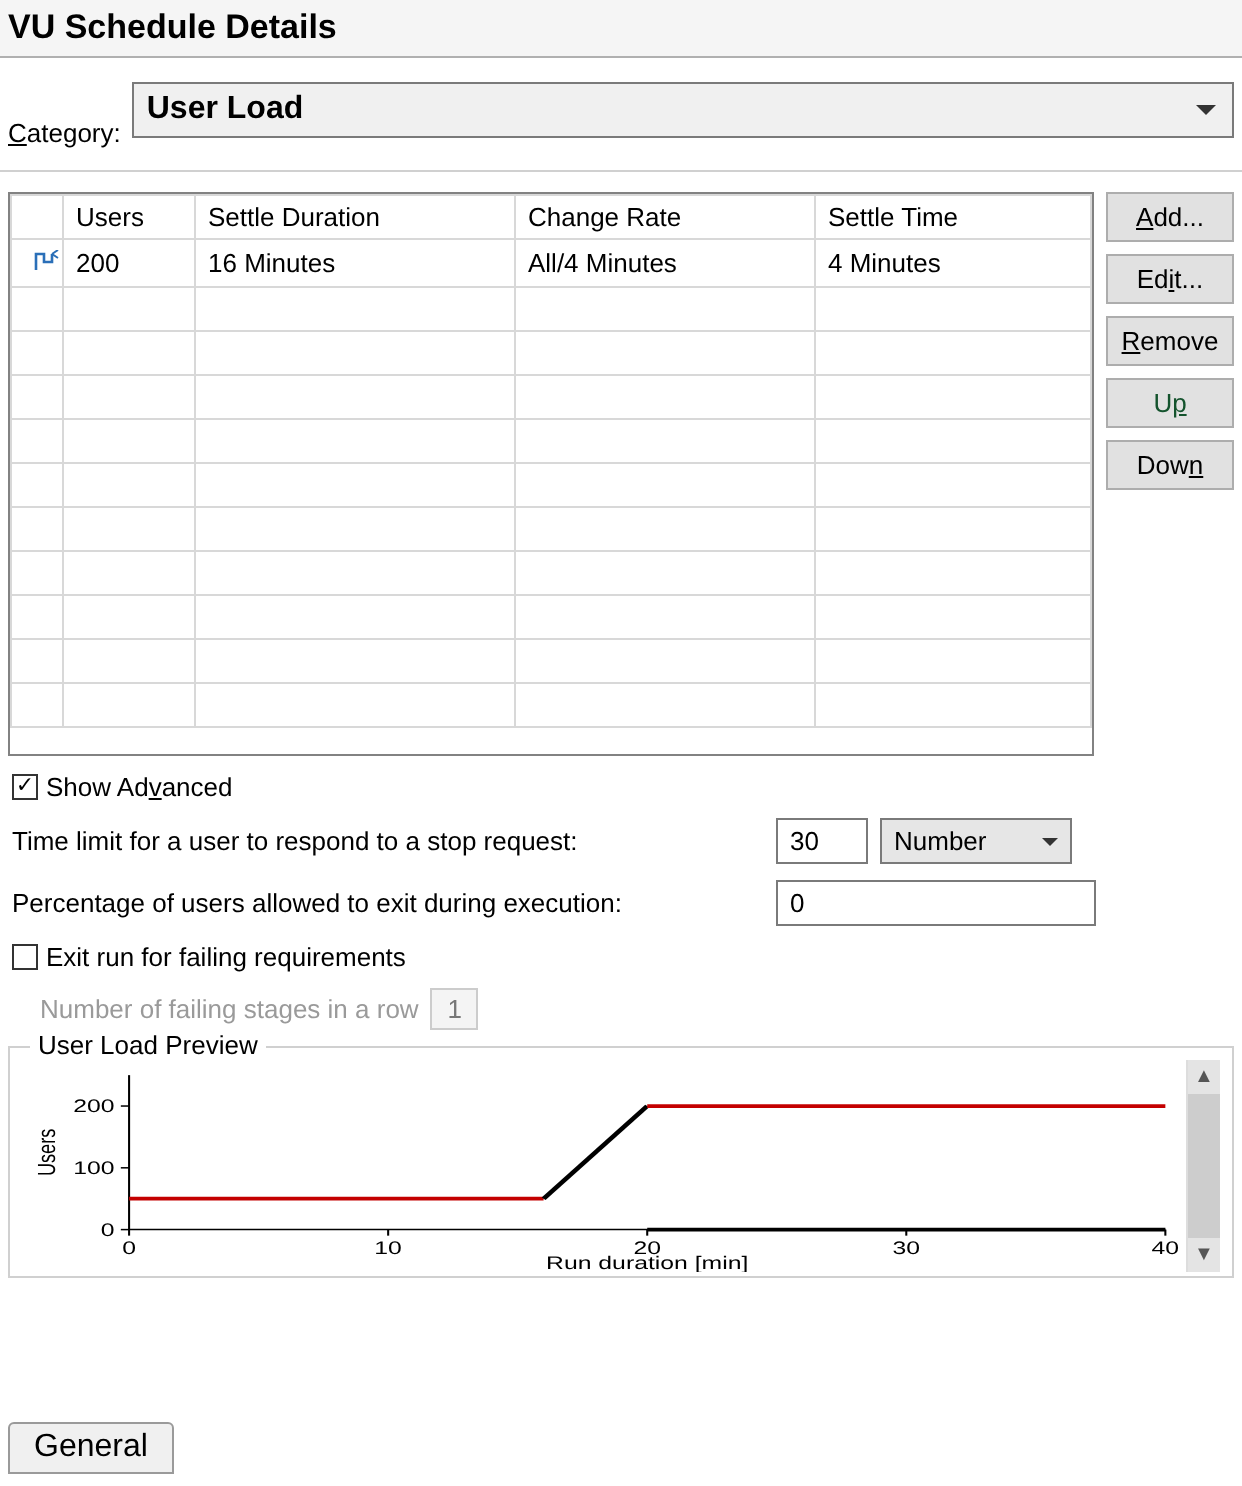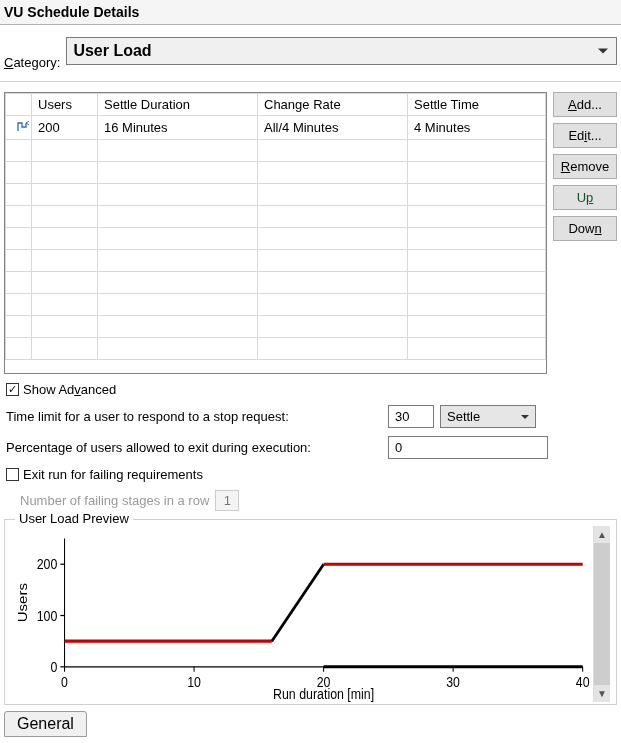--- a/index.html
+++ b/index.html
@@ -10,21 +10,21 @@
     color: #000;
     background: #fff;
     width: 621px; height: 743px;
     overflow: hidden;
   }
   .title-bar {
     font-weight: 600;
     padding: 4px 0 4px 4px;
     border-bottom: 1px solid #b0b0b0;
     background: #f5f5f5;
-    font-size: 14px;
+    font-size: 17px;
   }
   .category-row {
     display: flex; align-items: center;
     padding: 6px 4px 8px 4px;
   }
   .category-row label { margin-right: 6px; margin-top: 24px; }
   .category-select {
     flex: 1;
     font-size: 16px; font-weight: 600;
     padding: 4px 24px 4px 6px;
@@ -104,21 +104,21 @@
     border-right: 4px solid transparent; border-top: 4px solid #333;
     transform: translateY(-50%);
   }
   .disabled-text { color: #9a9a9a; }
   .num-box {
     border: 1px solid #ccc; background: #f4f4f4; color: #777;
     padding: 2px 6px; width: 24px; text-align: center; display: inline-block;
   }
   .preview-group {
     margin: 6px 4px 0 4px; border: 1px solid #d0d0d0;
-    padding: 6px 6px 2px 10px; height: 186px; position: relative;
+    padding: 6px 6px 2px 10px; height: 116px; position: relative;
   }
   .preview-legend {
     position: absolute; top: -9px; left: 10px; background: #fff;
     padding: 0 4px; font-size: 13px;
   }
   .preview-inner { display: flex; height: 100%; }
   .chart-area { flex: 1; position: relative; }
   .vscroll {
     width: 17px; background: #f0f0f0;
     display: flex; flex-direction: column; justify-content: space-between;
@@ -276,21 +276,21 @@
 
 <div class="advanced-area">
   <div class="check-row">
     <span class="check-box checked"></span>
     <span>Show Ad<span class="u">v</span>anced</span>
   </div>
 
   <div class="form-row">
     <label style="width:376px">Time limit for a user to respond to a stop request:</label>
     <div class="txt-input" style="width:46px">30</div>
-    <div class="select" style="width:96px">Settle</div>
+    <div class="select" style="width:96px">Number</div>
   </div>
 
   <div class="form-row">
     <label style="width:376px">Percentage of users allowed to exit during execution:</label>
     <div class="txt-input" style="width:160px">0</div>
   </div>
 
   <div class="check-row">
     <span class="check-box"></span>
     <span>Exit run for failing requirements</span>

